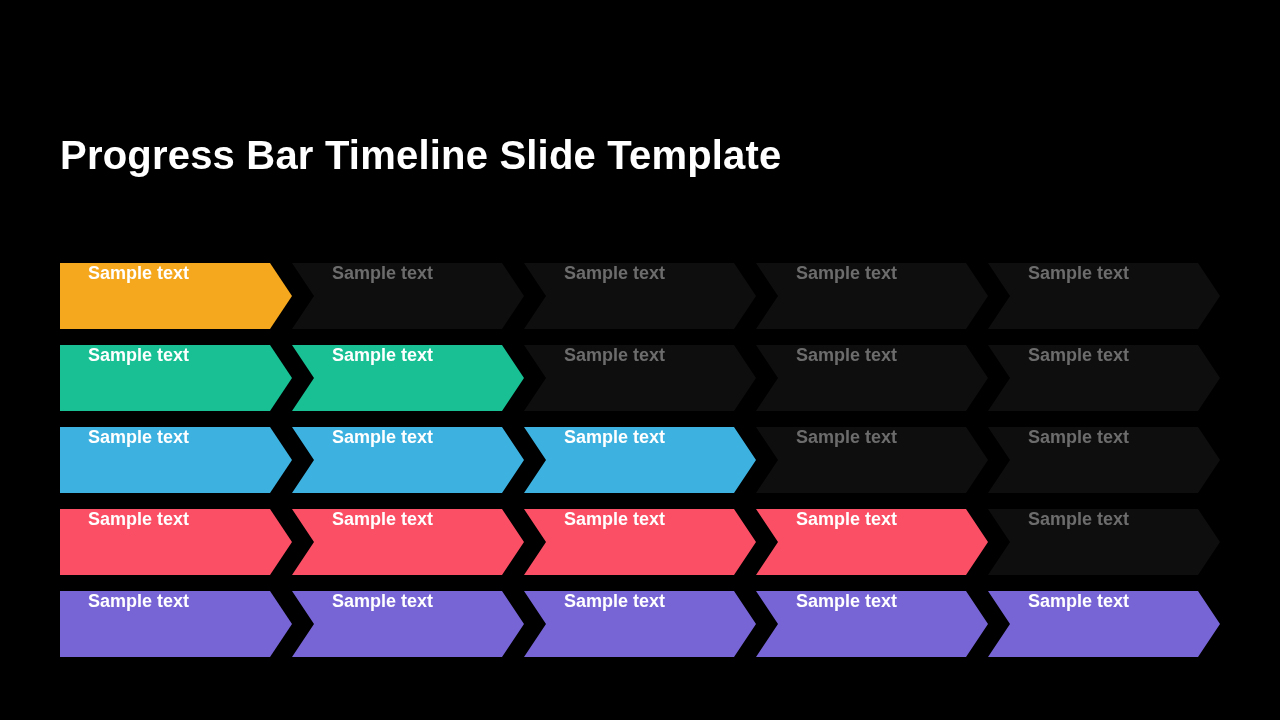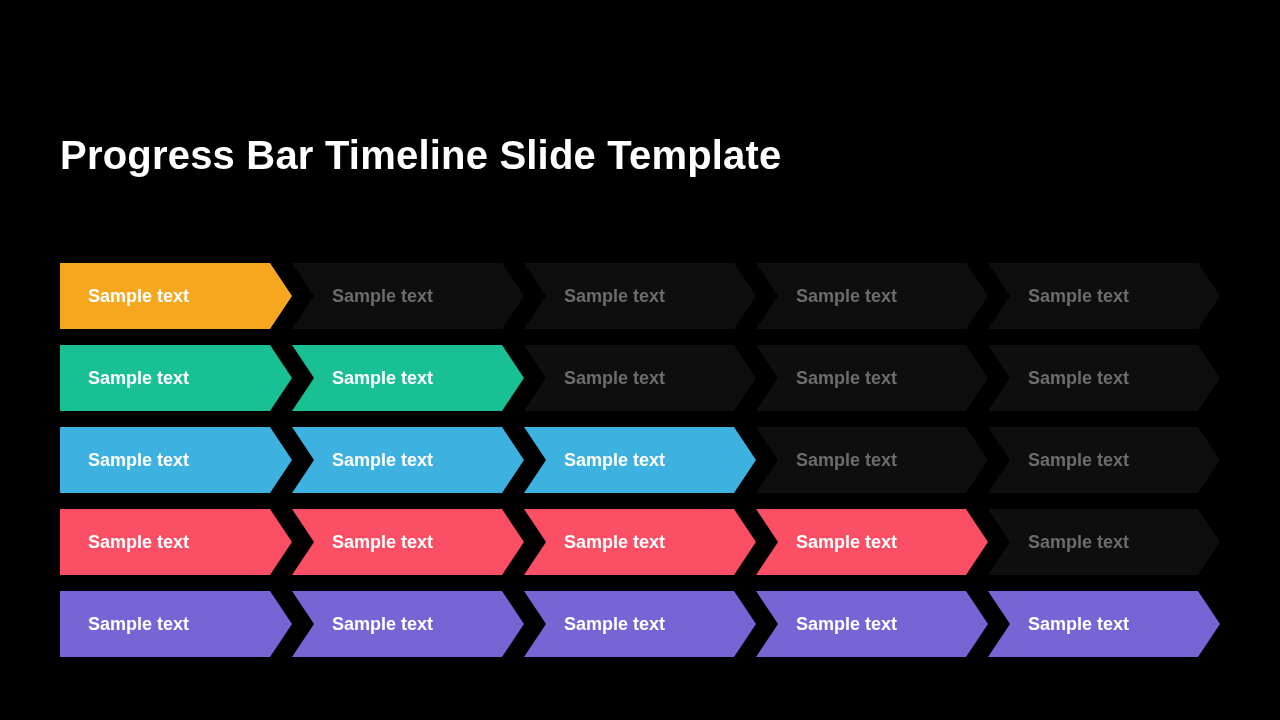--- a/index.html
+++ b/index.html
@@ -36,21 +36,21 @@
   .row {
     position: relative;
     height: 66px;
     margin-bottom: 16px;
   }
   .chevron {
     position: absolute;
     top: 0;
     height: 66px;
     display: flex;
-    align-items: center;
+    align-items: flex-start;
     box-sizing: border-box;
     padding-left: 28px;
     font-weight: 700;
     font-size: 18px;
   }
   
   .chevron.first {
     clip-path: polygon(
       0 0,
       calc(100% - 22px) 0,

